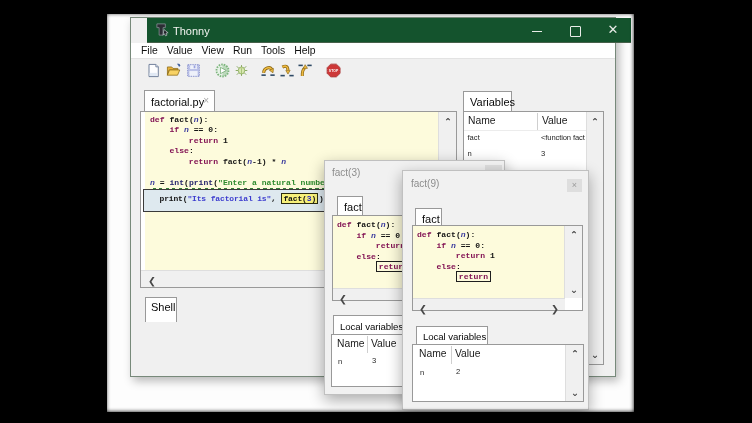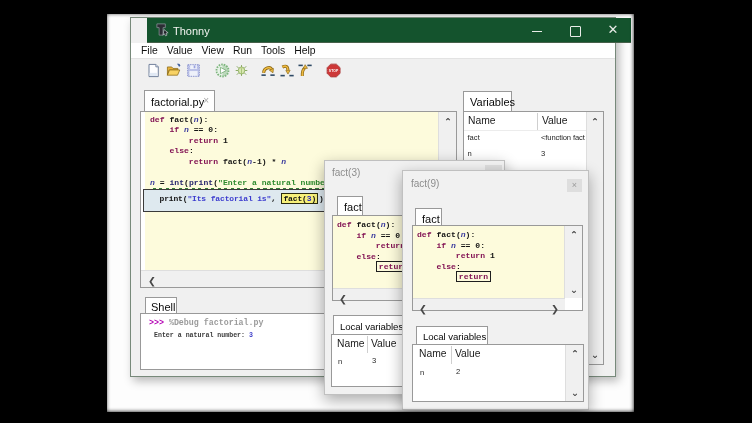--- a/index.html
+++ b/index.html
@@ -202,24 +202,20 @@
         <span class="sbar" style="left:5px;bottom:4px">⌄</span>
       </div>
       <div class="hsb" style="width:297px">
         <span class="sbar" style="left:7px;top:4px">❮</span>
       </div>
     </div>
 
     <div class="tab shell-tab">
       <span class="lbl">Shell</span>
     </div>
-    <div class="frame shell-frame">
-      <div class="sh-line1"><span class="p">&gt;&gt;&gt;</span><span class="c"> %Debug factorial.py</span></div>
-      <div class="sh-line2"><span>Enter a natural number: </span><span class="inp">3</span></div>
-    </div>
 
     <div class="tab vars-tab">
       <span class="lbl">Variables</span>
     </div>
     <div class="frame vars-frame">
       <span class="gridhead" style="left:4px;top:2.5px">Name</span>
       <span class="gridhead" style="left:78px;top:2.5px">Value</span>
       <div class="colsep" style="left:73px;top:1px;height:17px"></div>
       <div class="headline" style="left:0;top:18px;width:122px"></div>
       <span class="gridcell" style="left:3.5px;top:21px">fact</span>

